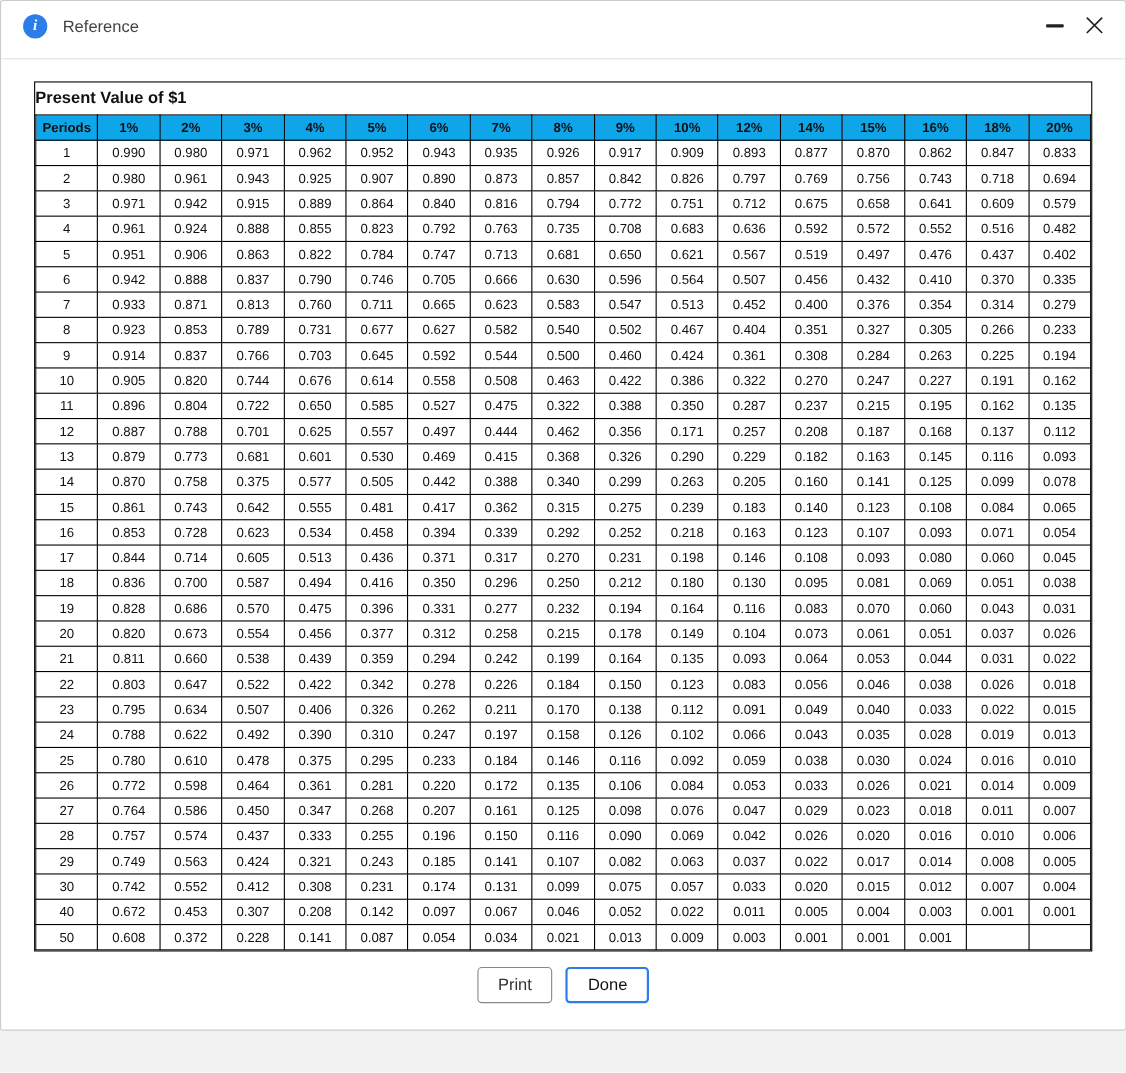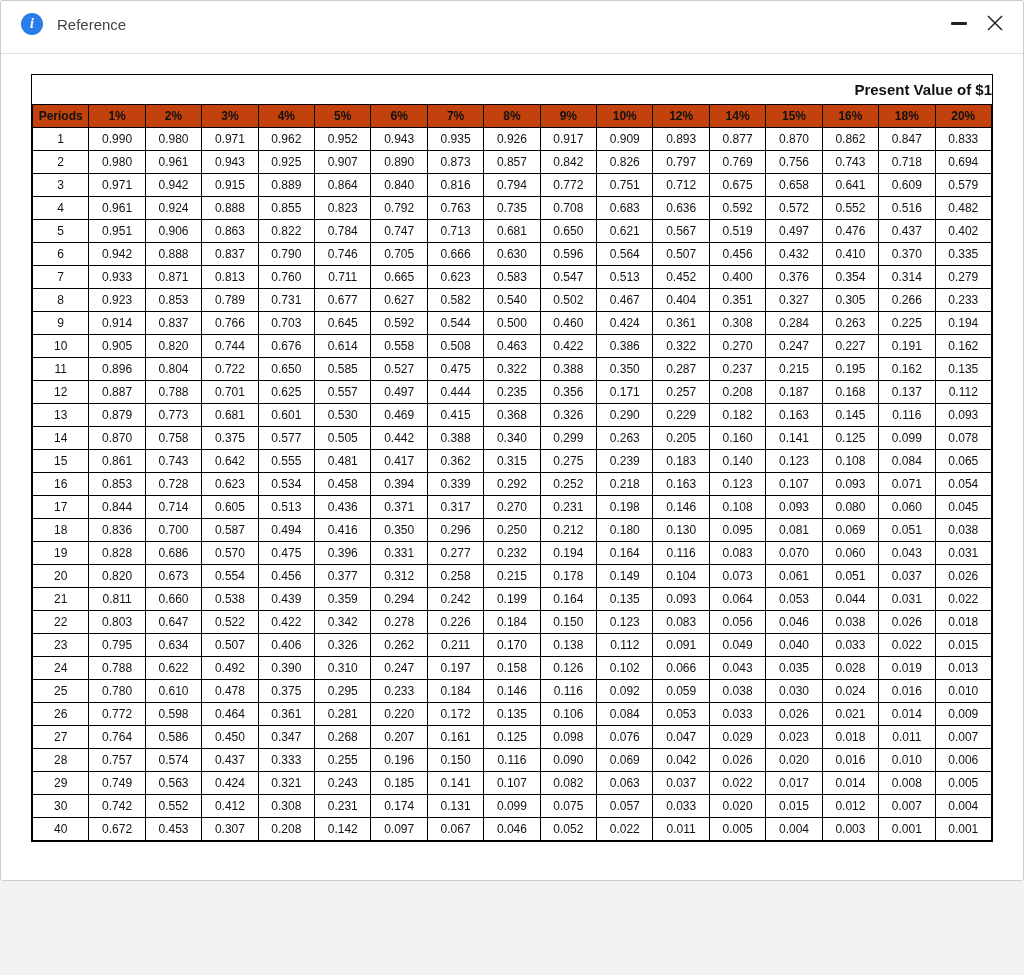--- a/index.html
+++ b/index.html
@@ -43,41 +43,41 @@
     width:20px;height:20px;display:inline-flex;align-items:center;justify-content:center;
     cursor:pointer;color:#222;font-size:20px;line-height:1;
   }
   .table-wrap{
     margin:20px 30px 14px 30px;
     border:1px solid #000;
     background:#fff;
     overflow:hidden;
   }
   .table-title{
-    text-align:right;
+    text-align:left;
     font-weight:bold;
     font-size:15px;
     padding:6px 0 6px 0;
   }
   table{
     border-collapse:collapse;
     width:100%;
     font-size:12px;
     table-layout:fixed;
   }
   th,td{
     border:1px solid #000;
     padding:2px 3px;
     text-align:center;
     font-weight:normal;
     height:18px;
     line-height:18px;
   }
   th{
-    background:#c2410c;
+    background:#0ea5e9;
     font-weight:bold;
   }
   td.period-cell{text-align:center;}
   tbody tr.group-sep td{border-top:1px solid #000;}
   .button-row{
     display:flex;justify-content:center;gap:12px;
     margin-top:12px;
   }
   .btn{
     font-size:15px;
@@ -370,21 +370,21 @@
           </tr>
           <tr>
             <td class="period-cell">12</td>
             <td>0.887</td>
             <td>0.788</td>
             <td>0.701</td>
             <td>0.625</td>
             <td>0.557</td>
             <td>0.497</td>
             <td>0.444</td>
-            <td>0.235</td>
+            <td>0.462</td>
             <td>0.356</td>
             <td>0.171</td>
             <td>0.257</td>
             <td>0.208</td>
             <td>0.187</td>
             <td>0.168</td>
             <td>0.137</td>
             <td>0.112</td>
           </tr>
           <tr>
@@ -741,18 +741,41 @@
             <td>0.046</td>
             <td>0.052</td>
             <td>0.022</td>
             <td>0.011</td>
             <td>0.005</td>
             <td>0.004</td>
             <td>0.003</td>
             <td>0.001</td>
             <td>0.001</td>
           </tr>
+          <tr class="group-sep">
+            <td class="period-cell">50</td>
+            <td>0.608</td>
+            <td>0.372</td>
+            <td>0.228</td>
+            <td>0.141</td>
+            <td>0.087</td>
+            <td>0.054</td>
+            <td>0.034</td>
+            <td>0.021</td>
+            <td>0.013</td>
+            <td>0.009</td>
+            <td>0.003</td>
+            <td>0.001</td>
+            <td>0.001</td>
+            <td>0.001</td>
+            <td></td>
+            <td></td>
+          </tr>
         </tbody>
     </table>
   </div>
 
+  <div class="button-row">
+    <button class="btn">Print</button>
+    <button class="btn btn-primary">Done</button>
+  </div>
 
 </div>
 
 </body></html>

